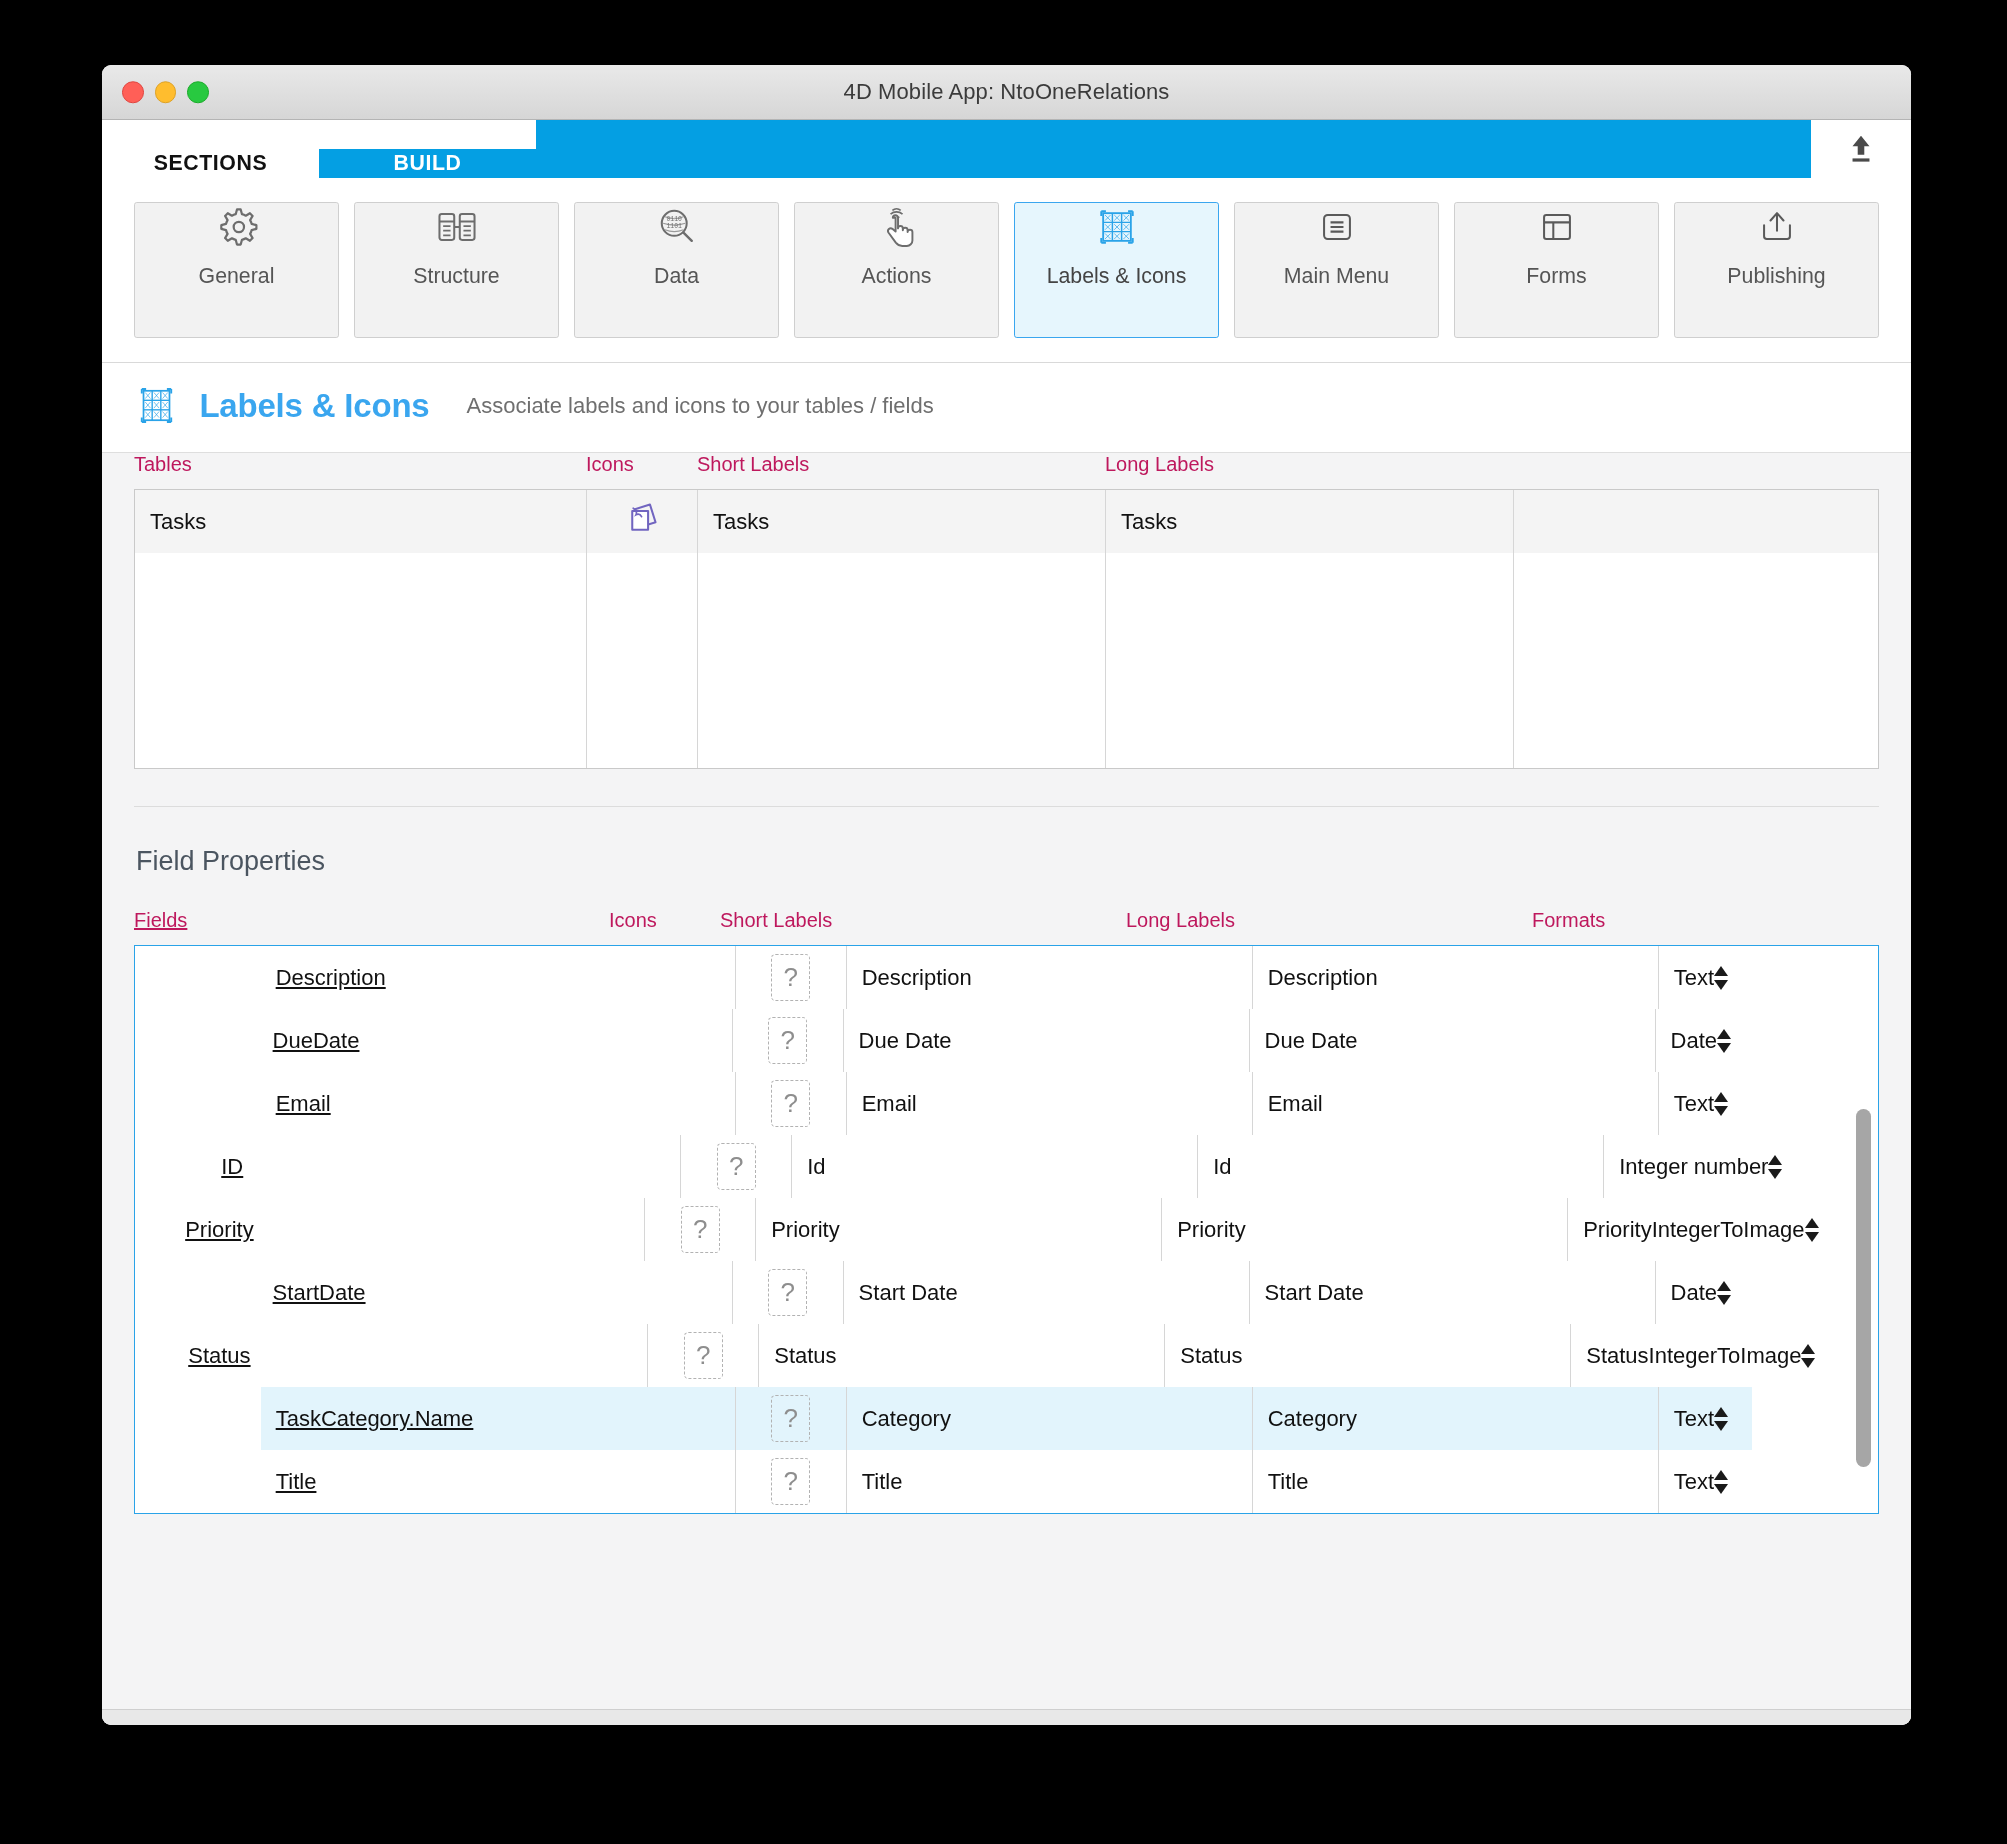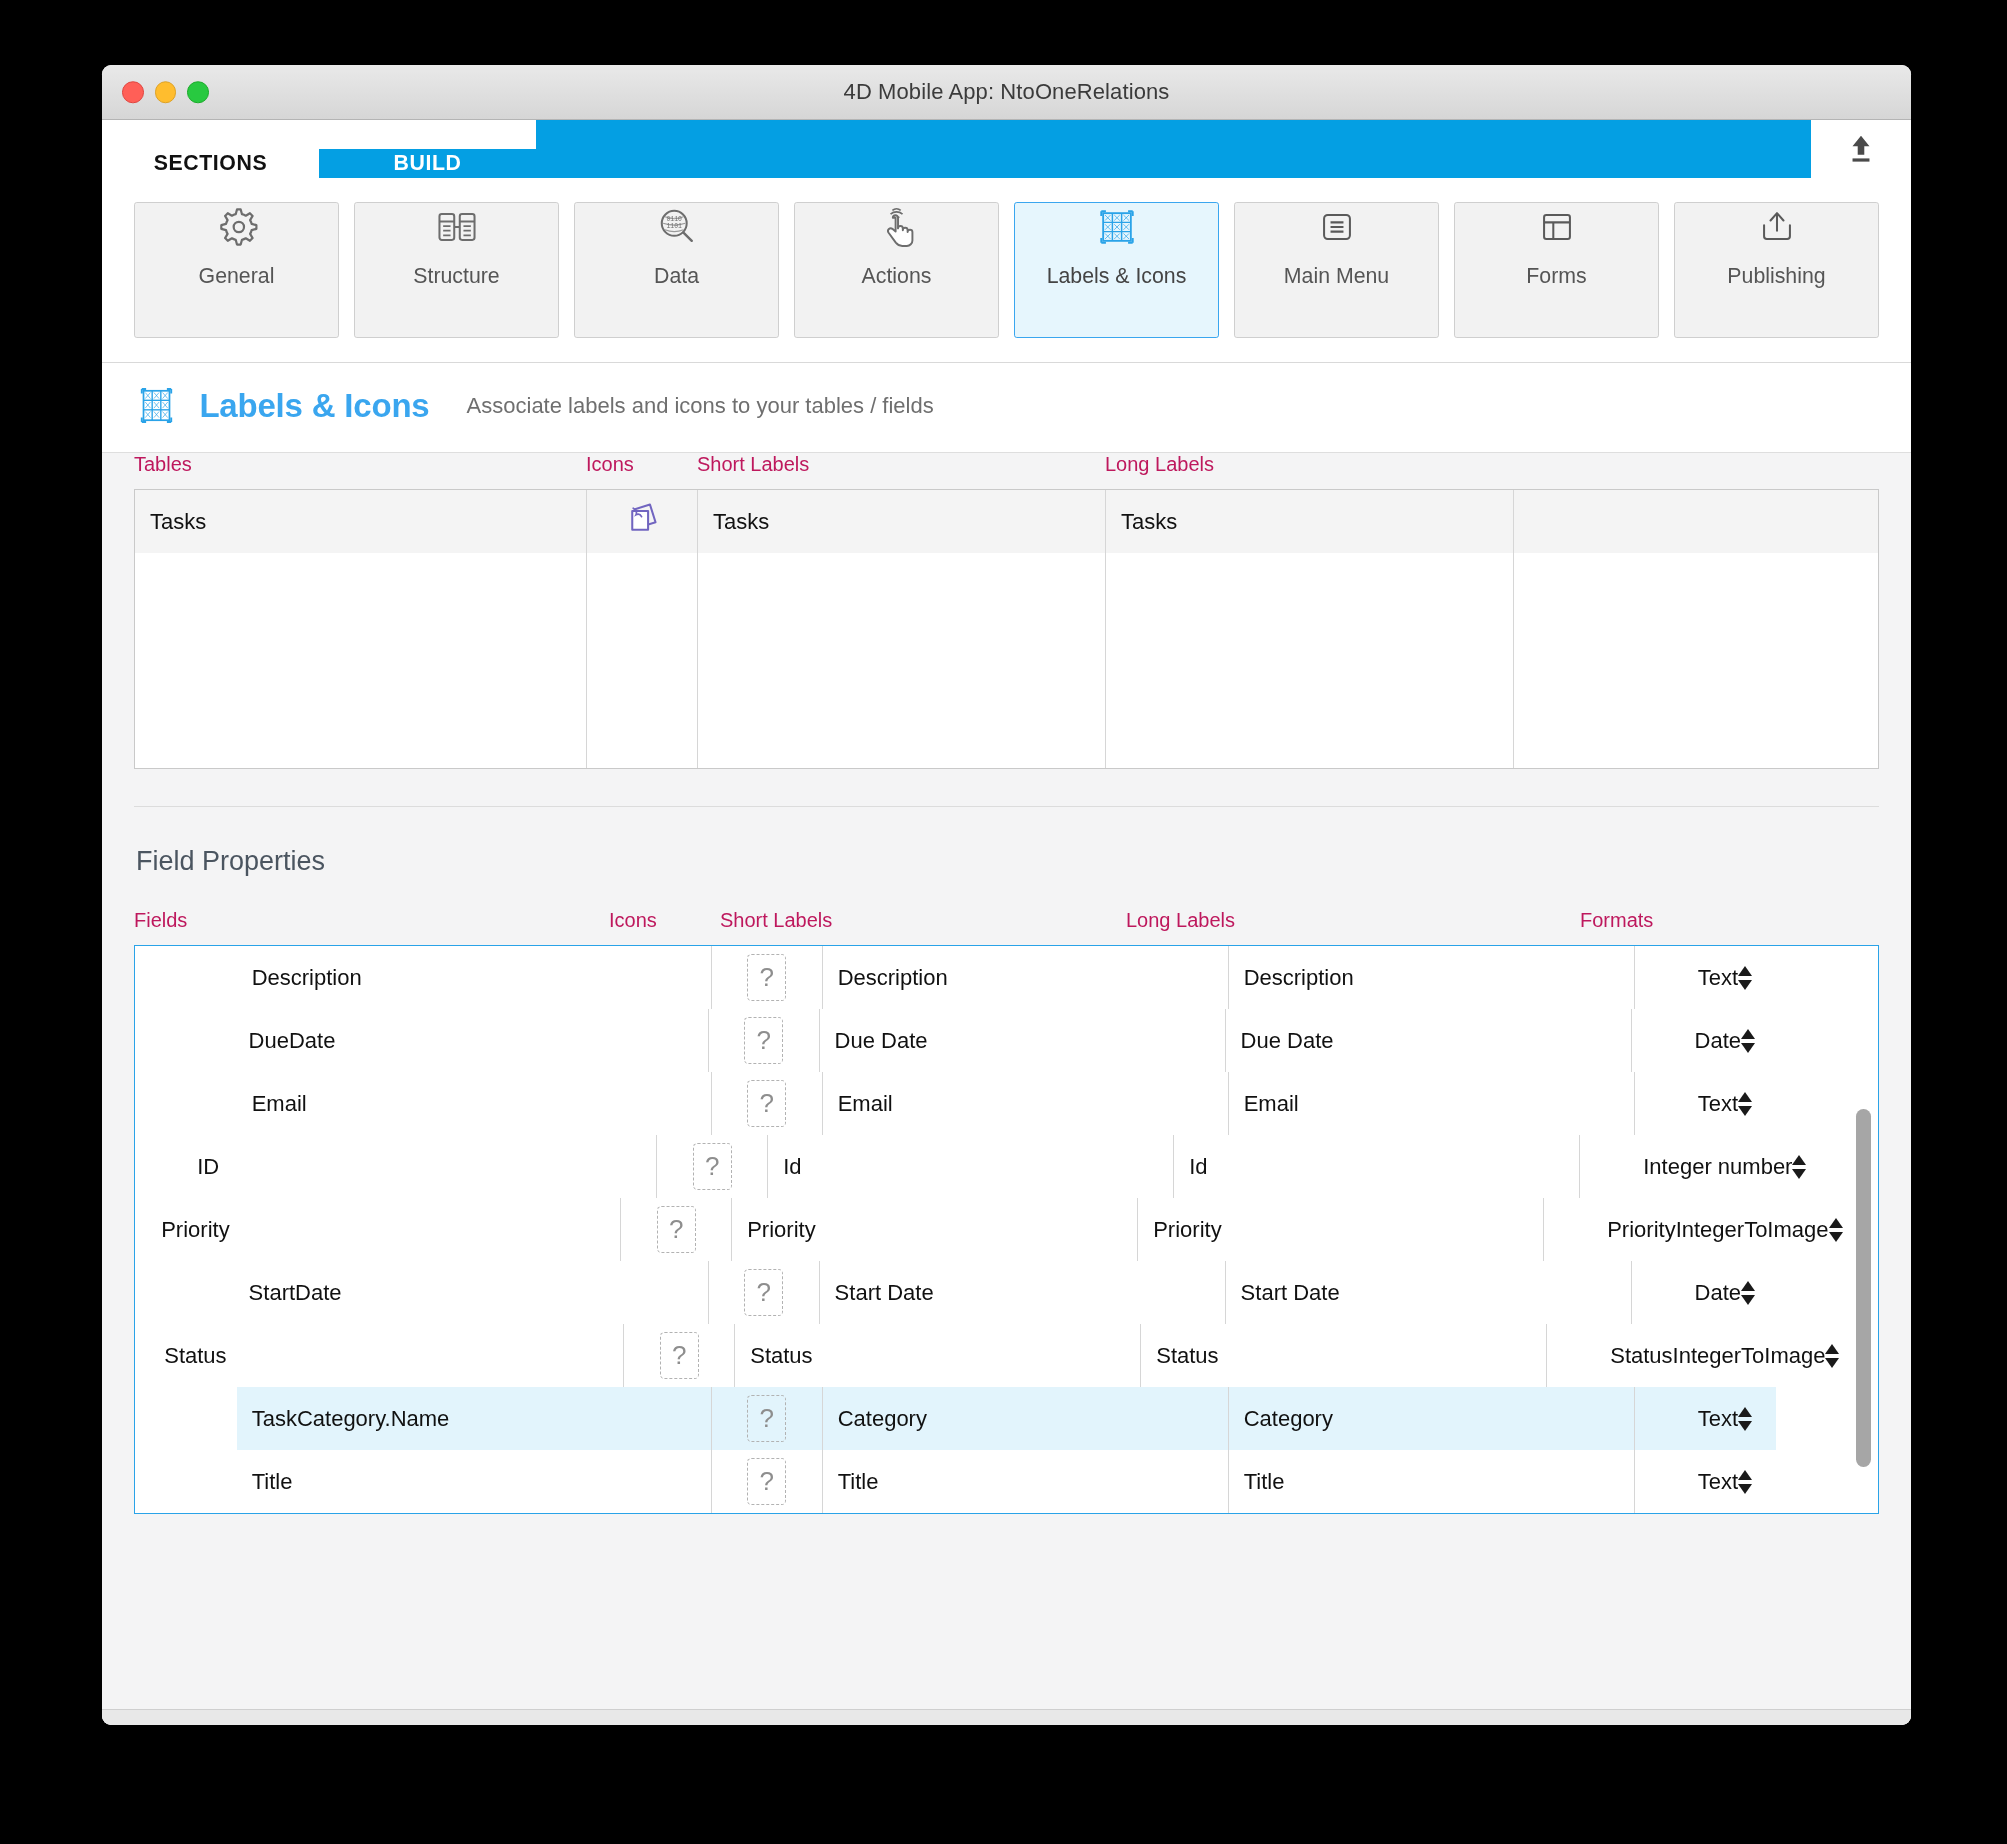--- a/index.html
+++ b/index.html
@@ -203,25 +203,25 @@
   .cell.icon-cell { justify-content: center; padding: 0; }
 
   
   .c-name    { width: 452px; }
   .c-icon    { width: 111px; }
   .c-short   { width: 408px; }
   .c-long    { width: 408px; }
   .c-rest    { flex: 1 1 auto; }
 
   
-  .f-name    { width: 475px; }
+  .f-name    { width: 475px; text-decoration: underline; }
   .f-icon    { width: 111px; }
   .f-short   { width: 406px; }
   .f-long    { width: 406px; }
-  .f-format  { flex: 1 1 auto; margin-left: 48px; }
+  .f-format  { flex: 1 1 auto; }
 
   .blank-body { flex: 1 1 auto; display: flex; }
   .blank-col { border-right: 0.9px solid #d6d6d6; box-sizing: border-box; }
   .blank-col:last-child { border-right: none; }
 
   .q-icon {
     width: 37px; height: 45px;
     border: 1.9px dashed #b2b2b2;
     border-radius: 4.6px;
     display: flex;

